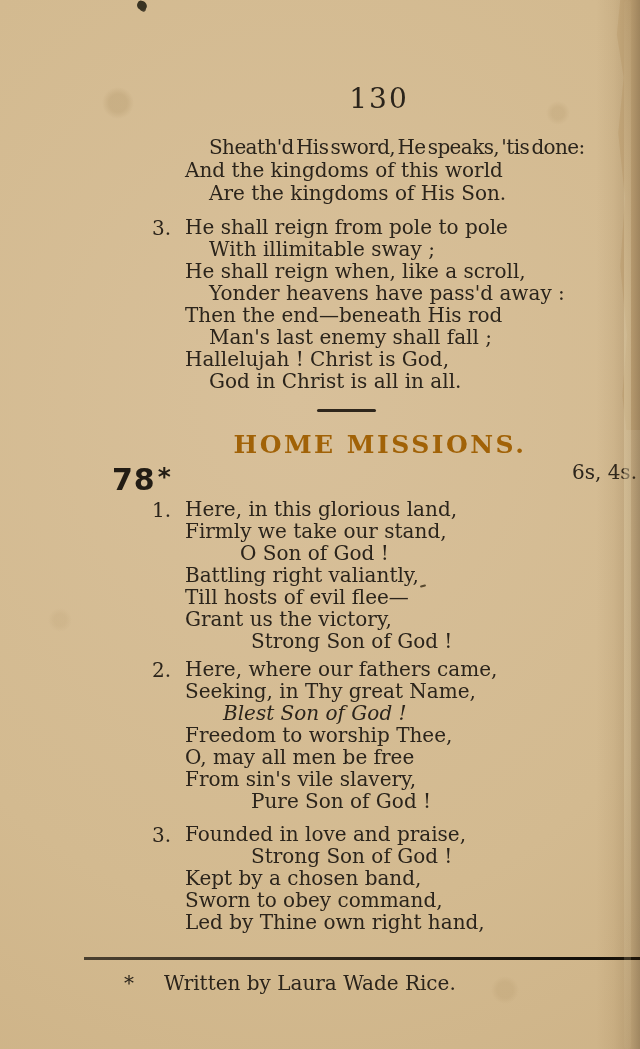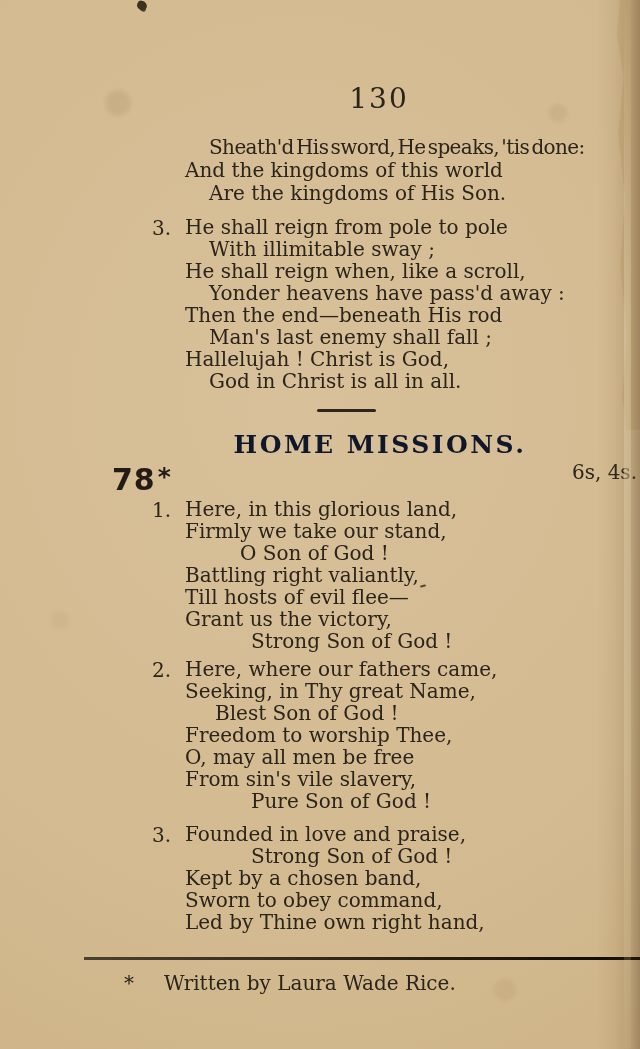--- a/index.html
+++ b/index.html
@@ -18,33 +18,33 @@
   
   .page-number{top:82px;left:118px;width:522px;text-align:center;
     font-size:28px;letter-spacing:2px;}
   
   .verse{left:185px;}
   .vline{font-size:20px;line-height:22px;white-space:pre;}
   .stanza-end .vline{line-height:23px;}
   .vnum{position:absolute;left:-33px;top:0;font-size:20px;}
   .i0{margin-left:0;}
   .i1{margin-left:24px;}
-  .i2{margin-left:30px;}
+  .i2{margin-left:38px;font-style:italic;}
   .i3{margin-left:55px;}
   .i4{margin-left:66px;}
   .tight{letter-spacing:-0.6px;word-spacing:-3.5px;}
   #stanza-end{top:136px;}
   #prev-verse{top:216px;}
   #verse-1{top:498px;}
   #verse-2{top:658px;}
   #verse-3{top:823px;}
   
   .divider{top:409px;left:317px;width:59px;height:3px;background:#2e261c;border-radius:2px;}
   .section-title{top:430px;left:120px;width:520px;text-align:center;margin:0;
-    font-size:25px;font-weight:bold;letter-spacing:2.5px;color:#0f172a;}
+    font-size:25px;font-weight:bold;letter-spacing:2.5px;color:#a16207;}
   .hymn-number{top:464px;left:112px;
     font-family:"DejaVu Sans","Liberation Sans",sans-serif;
     font-weight:bold;font-size:30px;letter-spacing:1px;color:#221c14;line-height:1;}
   .hymn-number .star{font-size:25px;vertical-align:5px;margin-left:2px;}
   .hymn-meter{top:460px;left:560px;width:77px;text-align:right;font-size:20px;}
   
   .foot-rule{top:957px;left:84px;width:556px;height:3px;
     background:linear-gradient(90deg,#4a4030 0%,#2a2217 55%,#0d0a05 100%);}
   .footnote{top:971px;left:124px;font-size:20px;}
   .fn-marker{display:inline-block;width:40px;}

